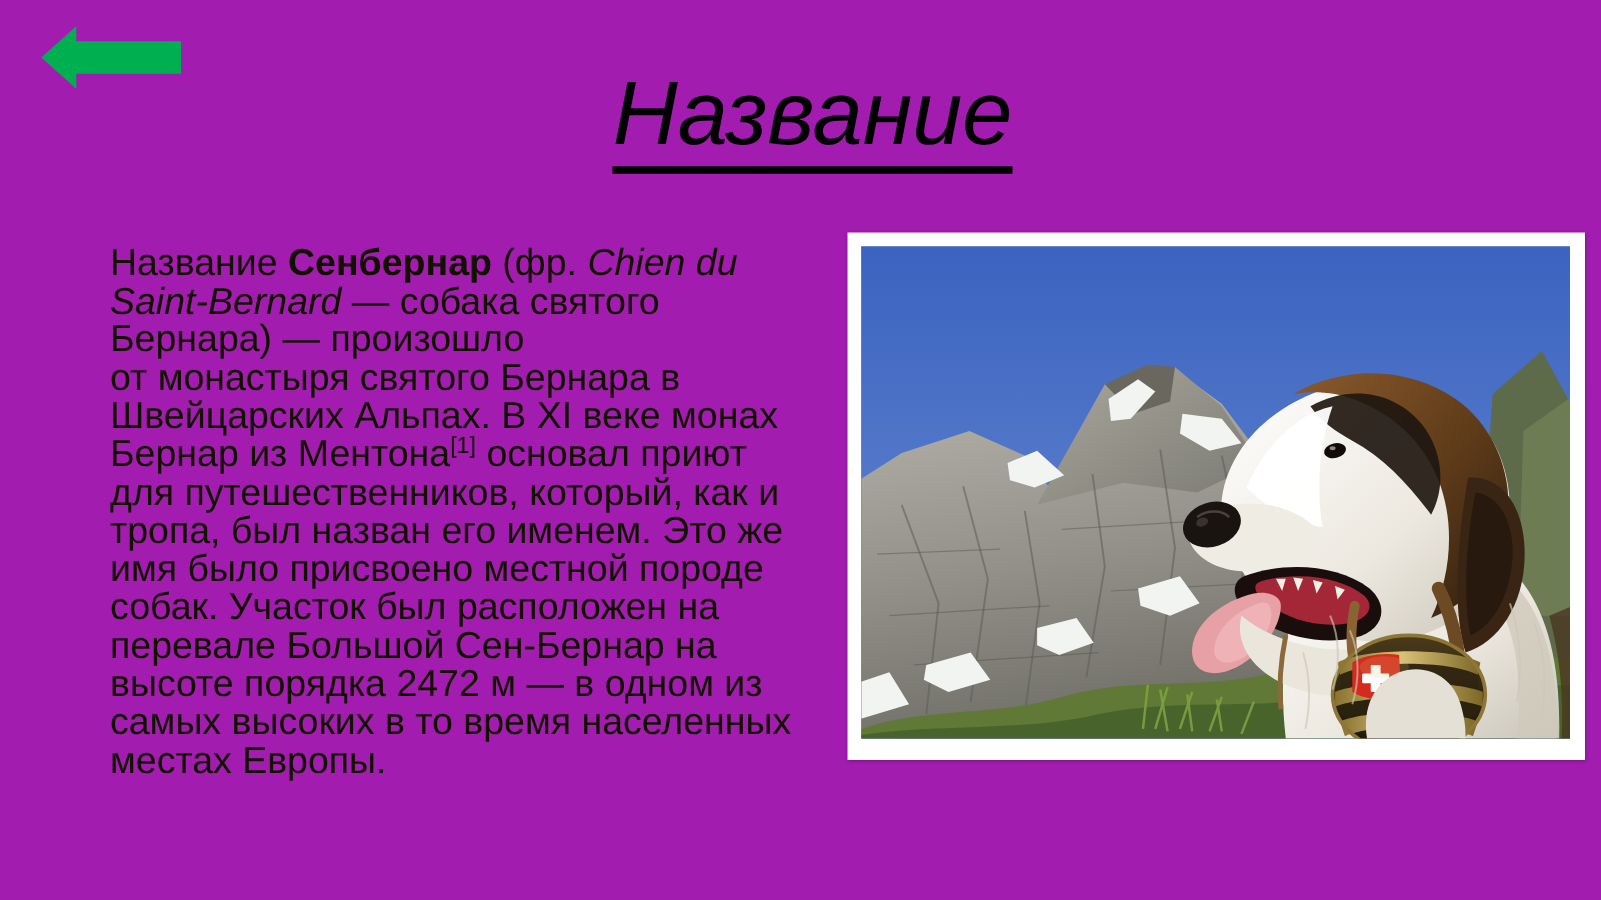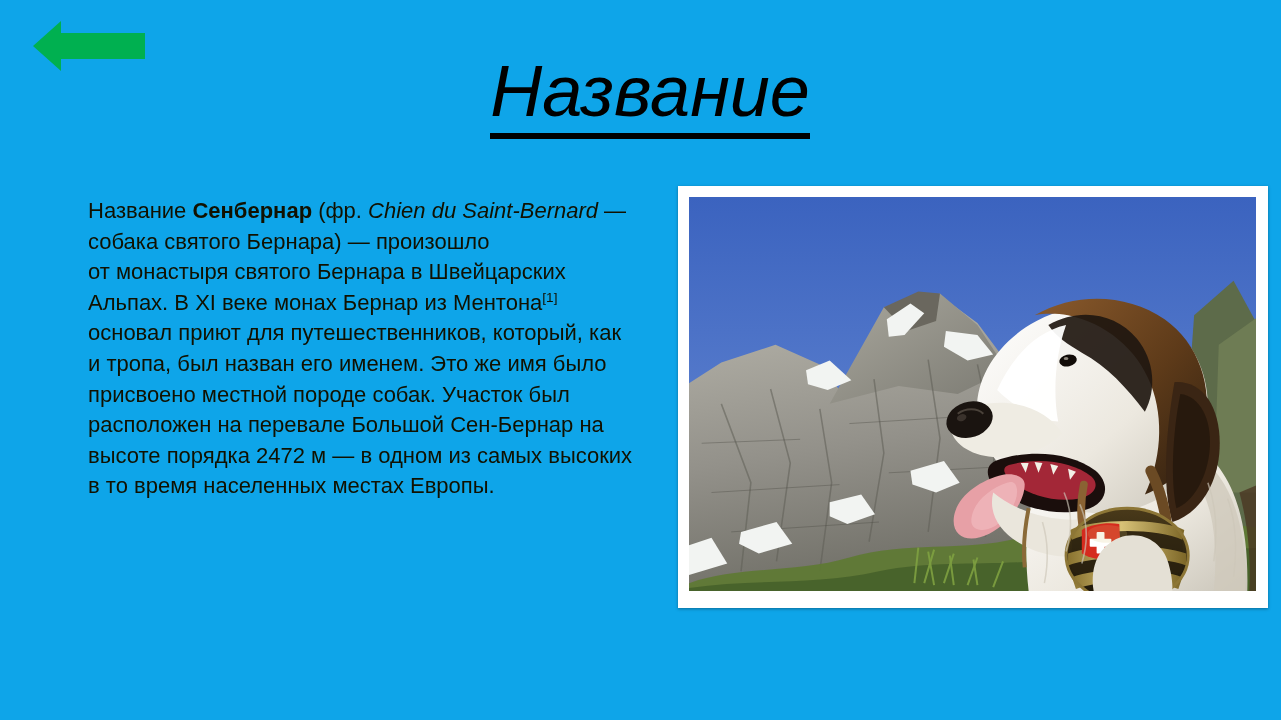--- a/index.html
+++ b/index.html
@@ -49,21 +49,21 @@
     padding-bottom: 3px;
   }
 
   
   #body-text {
     position: absolute;
     left: 88px;
     top: 196px;
     width: 545px;
     color: #111100;
-    font-size: 22px;
+    font-size: 30px;
     line-height: 30.6px;
     text-align: left;
   }
   #body-text b { font-weight: bold; }
   #body-text i { font-style: italic; }
   #body-text sup {
     font-size: 0.62em;
     vertical-align: super;
     line-height: 0;
   }
@@ -85,21 +85,21 @@
     width: 100%;
     height: 100%;
     overflow: hidden;
     background: #4a74c8;
   }
   #photo svg { display: block; width: 100%; height: 100%; }
 </style>
 </head>
 <body>
 
-<div id="slide" style="background: #0ea5e9;">
+<div id="slide" style="background: #a21caf;">
 
   <div id="back-arrow" title="Назад">
     <svg viewBox="0 0 112 50" aria-hidden="true">
       <polygon points="0,25 28,0 28,12 112,12 112,38 28,38 28,50" fill="#00b050"></polygon>
     </svg>
   </div>
 
   <div id="title" style="color: rgb(0, 0, 0);">
     <span class="title-text">Название</span>
   </div>

